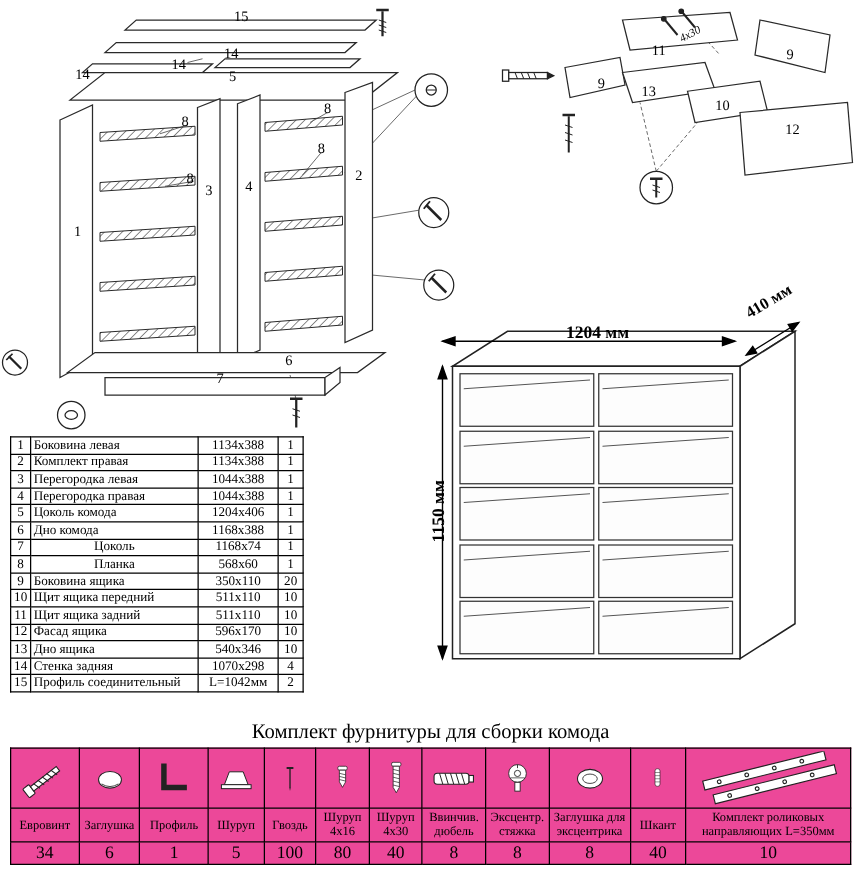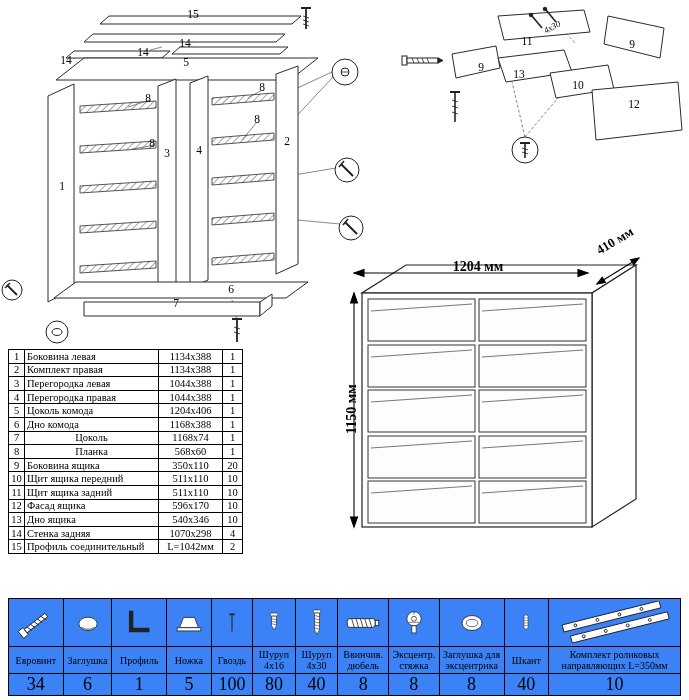--- a/index.html
+++ b/index.html
@@ -18,25 +18,25 @@
   #dim-d { left:225px; top:8px;   width:100px; transform:rotate(-31deg); font-size:13px; }
   #dim-h { left:-48px; top:176px; width:120px; transform:rotate(-90deg); }
   #parts { position:absolute; left:8px; top:349px; border-collapse:collapse; background:#fff; }
   #parts td { border:1px solid #000; font-size:10.5px; height:13.6px; padding:0 2px; line-height:1.05; white-space:nowrap; }
   #parts td.num  { width:16px; text-align:center; padding:0 1px; }
   #parts td.name { width:134px;margin-left:24px; }
   #parts td.size { width:64px; text-align:center; }
   #parts td.qty  { width:20px; text-align:center; padding:0 1px; }
   #parts tr:nth-child(7) td.name, #parts tr:nth-child(8) td.name { text-align:center; }
   #hw-title { position:absolute; left:0; top:575px; width:689px; text-align:center; font-size:16.5px; }
-  #hardware { position:absolute; left:8px; top:598px; width:673px; border-collapse:collapse; table-layout:fixed; background:#3b82f6; }
+  #hardware { position:absolute; left:8px; top:598px; width:673px; border-collapse:collapse; table-layout:fixed; background:#ec4899; }
   #hardware td { border:1px solid #000; text-align:center; vertical-align:middle; overflow:hidden; }
   #hardware tr.icons td { height:48px; }
   #hardware tr.names td { height:27px; font-size:10px; line-height:1.1; padding:1px; }
-  #hardware tr.qtys  td { height:18px; font-size:18px;margin-top:48px; }
+  #hardware tr.qtys  td { height:18px; font-size:14px;margin-top:48px; }
   .hw-icon svg { display:inline-block; vertical-align:middle; }
 </style>
 </head>
 <body>
 
 <div class="page">
 
   <div id="assembly" class="diagram">
     <svg width="365" height="348" viewBox="0 0 365 348">
       <defs>
@@ -315,20 +315,21 @@
         </tr>
         <tr>
           <td class="num">15</td>
           <td class="name">Профиль соединительный</td>
           <td class="size">L=1042мм</td>
           <td class="qty">2</td>
         </tr>
       </tbody>
   </table>
 
+  <div id="hw-title">Комплект фурнитуры для сборки комода</div>
   <table id="hardware">
     <colgroup>
       <col style="width:54px">
         <col style="width:48px">
         <col style="width:54px">
         <col style="width:44px">
       <col style="width:41px">
         <col style="width:42px">
         <col style="width:42px">
         <col style="width:50px">
@@ -445,21 +446,21 @@
         <circle cx="78" cy="30" r="1.6"></circle>
                   <circle cx="103" cy="30" r="1.6"></circle>
       </g>
     </svg>
   </span></td>
         </tr>
       <tr class="names">
           <td>Евровинт</td>
           <td>Заглушка</td>
           <td>Профиль</td>
-          <td>Ножка</td>
+          <td>Шуруп</td>
           <td>Гвоздь</td>
           <td>Шуруп 4x16</td>
           <td>Шуруп 4x30</td>
           <td>Ввинчив. дюбель</td>
           <td>Эксцентр. стяжка</td>
           <td>Заглушка для эксцентрика</td>
           <td>Шкант</td>
           <td>Комплект роликовых направляющих L=350мм</td>
         </tr>
       <tr class="qtys">

